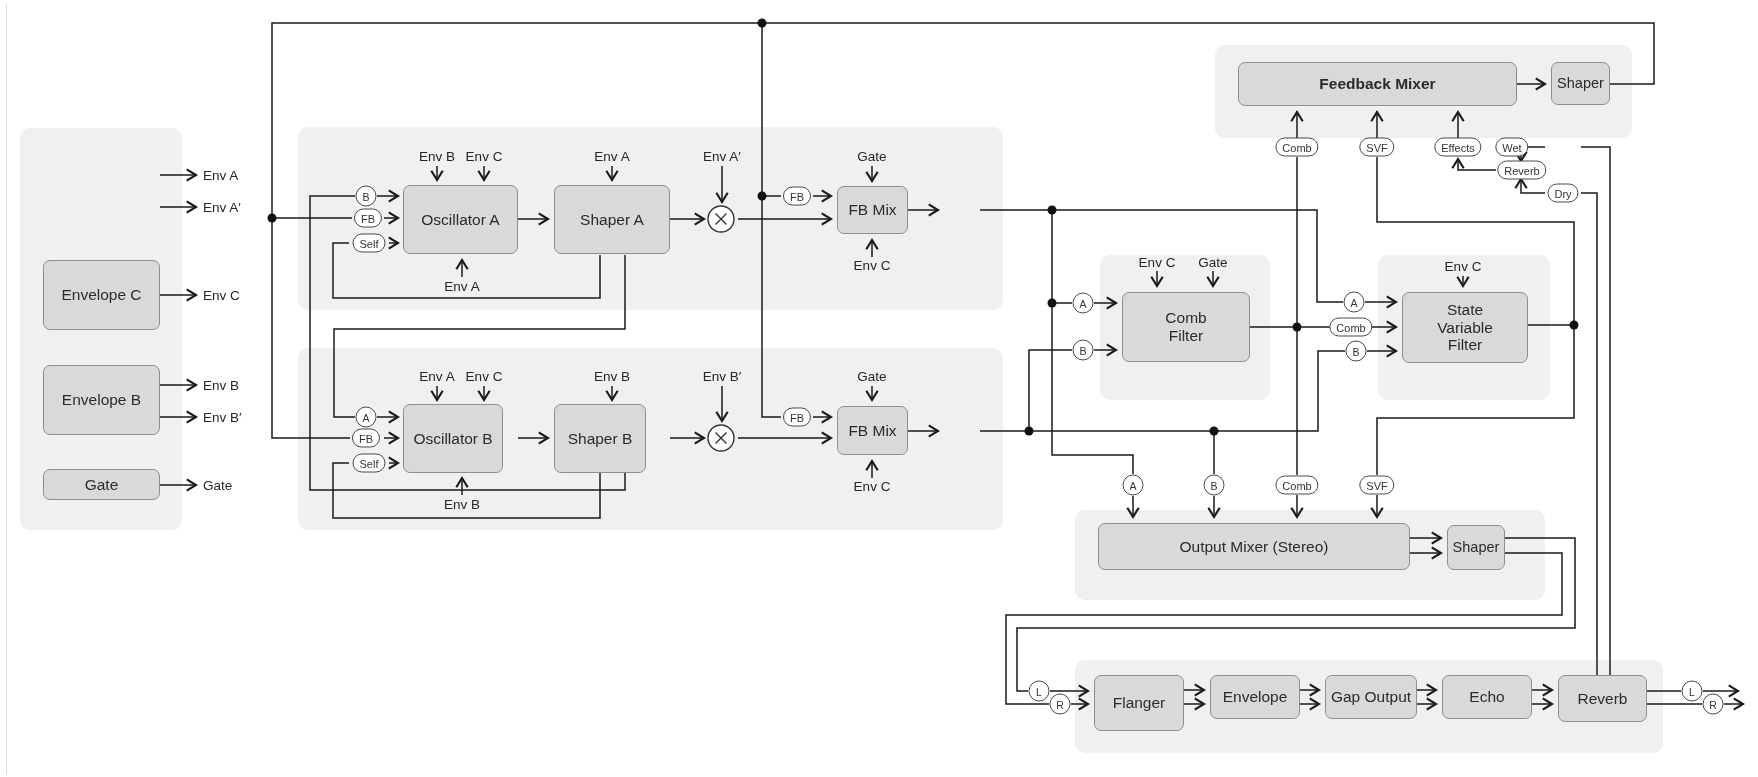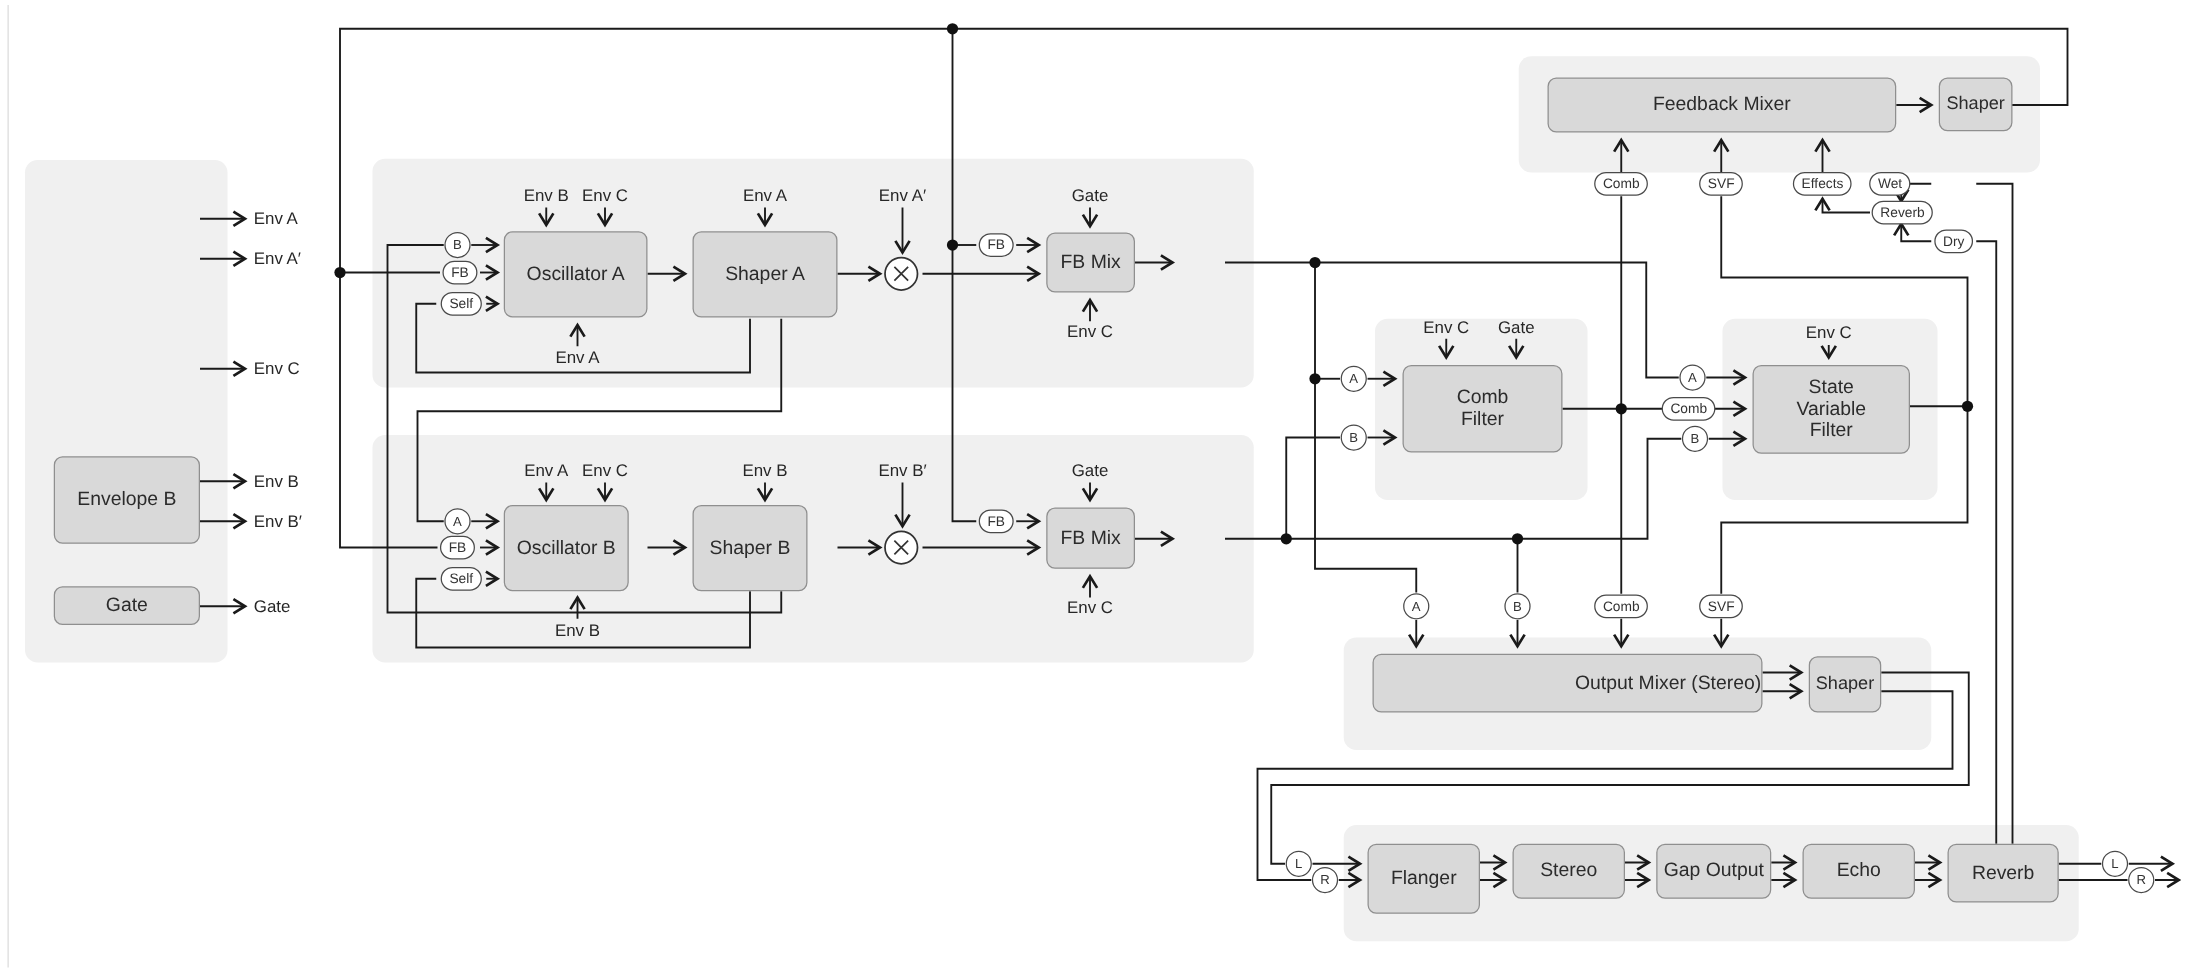--- a/index.html
+++ b/index.html
@@ -165,20 +165,23 @@
         <circle cx="1574" cy="325" r="4.5"></circle>
     </g>
     <g fill="#fff" stroke="#333" stroke-width="1.4">
       <circle cx="721" cy="219" r="13"></circle>
       <path d="M715.5,213.5 L726.5,224.5 M726.5,213.5 L715.5,224.5" fill="none"></path>
       <circle cx="721" cy="438" r="13"></circle>
       <path d="M715.5,432.5 L726.5,443.5 M726.5,432.5 L715.5,443.5" fill="none"></path>
     </g>
   </svg>
 
+  <div class="block" style="left:43px;top:260px;width:117px;height:70px;">
+      <span>Envelope C</span>
+    </div>
   <div class="block" style="left:43px;top:365px;width:117px;height:70px;">
       <span>Envelope B</span>
     </div>
   <div class="block" style="left:43px;top:469px;width:117px;height:31px;">
       <span>Gate</span>
     </div>
 
   <div class="lbl-left" style="left:203px;top:175px;">Env A</div>
   <div class="lbl-left" style="left:203px;top:207px;">Env A′</div>
   <div class="lbl-left" style="left:203px;top:295px;">Env C</div>
@@ -241,49 +244,49 @@
   <div class="block" style="left:1402px;top:292px;width:126px;height:71px;">
       <span>State
 Variable
 Filter</span>
     </div>
   <div class="lbl" style="left:1463px;top:266px;">Env C</div>
   <div class="pillc" style="left:1354px;top:302px;">A</div>
   <div class="cap" style="left:1351px;top:327px;">Comb</div>
   <div class="pillc" style="left:1356px;top:351px;">B</div>
 
-  <div class="block" style="left:1238px;top:62px;width:279px;height:44px;">
+  <div class="block" style="left:1238px;top:62px;width:279px;height:44px;font-weight:bold;">
       <span>Feedback Mixer</span>
     </div>
   <div class="block" style="left:1551px;top:62px;width:59px;height:43px;">
       <span style="font-size:14.5px;">Shaper</span>
     </div>
   <div class="cap" style="left:1297px;top:147px;">Comb</div>
   <div class="cap" style="left:1377px;top:147px;">SVF</div>
   <div class="cap" style="left:1458px;top:147px;">Effects</div>
   <div class="cap" style="left:1522px;top:170px;">Reverb</div>
   <div class="cap" style="left:1512px;top:147px;text-align:center;">Wet</div>
   <div class="cap" style="left:1563px;top:193px;">Dry</div>
 
-  <div class="block" style="left:1098px;top:523px;width:312px;height:47px;justify-content:flex-end;">
+  <div class="block" style="left:1098px;top:523px;width:312px;height:47px;">
       <span>Output Mixer (Stereo)</span>
     </div>
   <div class="block" style="left:1447px;top:525px;width:58px;height:45px;">
       <span style="font-size:14.5px;">Shaper</span>
     </div>
   <div class="pillc" style="left:1133px;top:485px;">A</div>
   <div class="pillc" style="left:1214px;top:485px;">B</div>
   <div class="cap" style="left:1297px;top:485px;">Comb</div>
   <div class="cap" style="left:1377px;top:485px;">SVF</div>
 
   <div class="block" style="left:1094px;top:675px;width:90px;height:56px;">
       <span>Flanger</span>
     </div>
   <div class="block" style="left:1210px;top:675px;width:90px;height:44px;">
-      <span>Stereo</span>
+      <span>Envelope</span>
     </div>
   <div class="block" style="left:1325px;top:675px;width:92px;height:44px;">
       <span>Gap Output</span>
     </div>
   <div class="block" style="left:1442px;top:675px;width:90px;height:44px;">
       <span>Echo</span>
     </div>
   <div class="block" style="left:1558px;top:675px;width:89px;height:47px;">
       <span>Reverb</span>
     </div>

